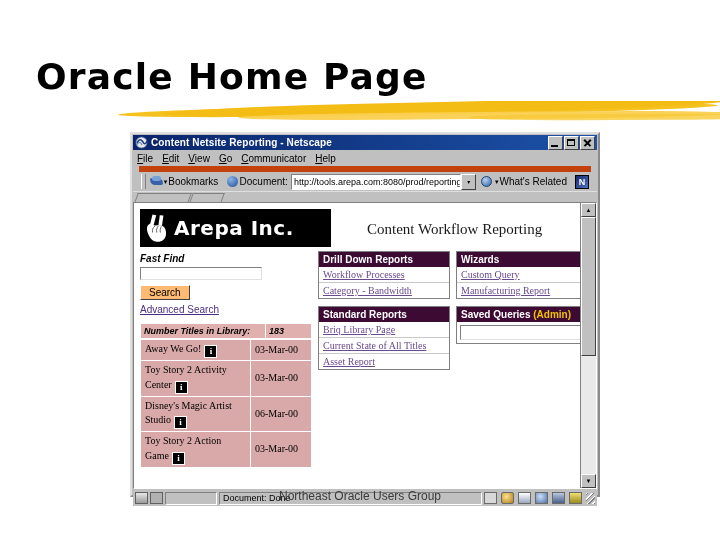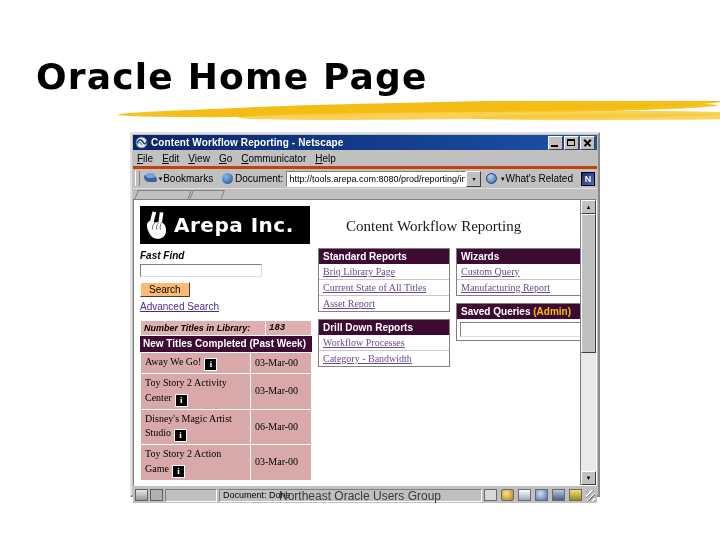--- a/index.html
+++ b/index.html
@@ -72,22 +72,22 @@
   .cls i.a{left:2px;top:5px;width:9px;height:1.5px;transform:rotate(45deg);}
   .cls i.b{left:2px;top:5px;width:9px;height:1.5px;transform:rotate(-45deg);}
 
   .menubar{
     height:14px;margin:1px;background:#c0c0c0;display:flex;align-items:center;
     padding-left:4px;gap:9px;color:#000;font-size:10px;
   }
   .menubar span u{text-decoration:underline;}
 
   .navbar{
-    height:19px;margin:0 1px;background:#c0c0c0;
-    display:flex;align-items:center;border-top:3px solid #c2410c;
+    height:19px;margin:0 7px;background:#c0c0c0;
+    display:flex;align-items:center;border-top:6px solid #c2410c;
     padding-left:1px;
   }
   .grip{width:4px;height:15px;border-left:1px solid #fff;border-right:1px solid #808080;margin:0 3px 0 1px;}
   .bookmark-ico{
     width:16px;height:13px;margin-right:1px;position:relative;
   }
   .bookmark-ico .flag{position:absolute;left:1px;top:3px;width:13px;height:7px;background:#3b5fa8;border-radius:2px 6px 2px 6px;}
   .bookmark-ico .flag2{position:absolute;left:3px;top:1px;width:9px;height:5px;background:#7aa0d8;border-radius:3px;}
   .nav-lbl{font-size:10px;color:#000;margin-right:6px;white-space:nowrap;}
   .tinytri{font-size:7px;margin:0 1px 0 1px;}
@@ -128,21 +128,21 @@
   
   .viewport{
     margin:0 1px 0 1px;height:287px;background:#ffffff;
     border:1px solid;border-color:#808080 #ffffff #ffffff #808080;
     display:flex;box-sizing:border-box;position:relative;overflow:hidden;
   }
   .page{flex:1 1 auto;background:#fff;position:relative;overflow:hidden;}
 
   .logo-row{display:flex;align-items:flex-start;}
   .logo{
-    margin:6px 0 0 6px;width:170px;height:38px;background:#000000;
+    margin:6px 0 0 6px;width:191px;height:38px;background:#000000;
     display:flex;align-items:center;box-sizing:border-box;
   }
   .logo .hand{
     width:26px;height:32px;margin-left:5px;position:relative;flex:0 0 auto;
   }
   .logo .hand svg{display:block;}
   .logo .ltext{
     color:#ffffff;font-family:"DejaVu Sans",sans-serif;font-weight:bold;
     font-size:20px;letter-spacing:.5px;margin-left:3px;
   }
@@ -165,21 +165,21 @@
     border:1px solid;border-color:#ffffff #404040 #404040 #ffffff;
     font-size:10px;color:#000;
   }
   .adv-link{display:block;margin-top:4px;font-size:10px;color:#4b2e83;text-decoration:underline;}
 
   .stat-tbl{margin-top:8px;border-collapse:collapse;width:172px;font-size:9px;}
   .stat-tbl td{
     background:#dfb0ae;border:1px solid #ffffff;padding:2px 3px;vertical-align:middle;
   }
   .stat-tbl td.lbl{font-weight:bold;font-style:italic;color:#000;width:118px;line-height:1.15;}
-  .stat-tbl td.val{font-weight:bold;font-style:italic;color:#000;font-family:Liberation Mono, monospace;}
+  .stat-tbl td.val{font-weight:bold;font-style:italic;color:#000;}
   .stat-hdr{
     background:#3d0a33;color:#ffffff;font-weight:bold;font-size:10px;
     padding:2px 3px;line-height:1.2;width:172px;box-sizing:border-box;
     font-family:"Liberation Sans",sans-serif;
   }
 
   .titles-tbl{border-collapse:collapse;width:172px;font-size:10px;
               font-family:"Liberation Serif",serif;}
   .titles-tbl td{
     background:#d9a8a8;border:1px solid #ffffff;padding:2px 4px;color:#000;
@@ -279,21 +279,21 @@
   <div class="browser">
 
     <div class="titlebar">
       <div class="tb-icon">
         <svg width="13" height="13" viewBox="0 0 13 13">
           <circle cx="6.5" cy="6.5" r="5.6" fill="#e8e8e8" stroke="#3a5a9a" stroke-width="0.8"></circle>
           <path d="M2 7 Q5 1 8 6 Q10 10 12 5" stroke="#1a3a7a" stroke-width="1.6" fill="none"></path>
           <path d="M1.5 9 Q5 4 7 9" stroke="#5a7ab8" stroke-width="1.2" fill="none"></path>
         </svg>
       </div>
-      <div class="tb-title">Content Workflow Reporting - Netscape</div>
+      <div class="tb-title">Content Netsite Reporting - Netscape</div>
       <div class="tb-btns">
         <div class="tb-btn min">
             <i></i>
           </div>
         <div class="tb-btn max">
             <i></i>
           </div>
         <div class="tb-btn cls">
             <i class="a"></i>
             <i class="b"></i>
@@ -372,21 +372,20 @@
             <a class="adv-link" href="#">Advanced Search</a>
 
             <table class="stat-tbl">
               <tbody>
                   <tr>
                 <td class="lbl">Number Titles in Library:</td>
                 <td class="val">183</td>
               </tr>
             </tbody>
               </table>
-            <div class="stat-hdr">New Titles Completed (Past Week)</div>
 
             <table class="titles-tbl">
               <tbody>
                   <tr>
                 <td><span>Away We Go!</span><span class="iicon">i</span></td>
                 <td class="date">03-Mar-00</td>
               </tr>
               <tr>
                 <td><span>Toy Story 2 Activity Center</span><span class="iicon">i</span></td>
                 <td class="date">03-Mar-00</td>
@@ -400,29 +399,29 @@
                 <td class="date">03-Mar-00</td>
               </tr>
             </tbody>
               </table>
           </div>
 
           <div class="rightcol">
 
             <div class="panelcol">
               <div class="panel">
+                <div class="panel-hdr">Drill Down Reports</div>
+                <a class="row" href="#">Workflow Processes</a>
+                <a class="row" href="#">Category - Bandwidth</a>
+              </div>
+              <div class="panel">
                 <div class="panel-hdr">Standard Reports</div>
                 <a class="row" href="#">Briq Library Page</a>
                 <a class="row" href="#">Current State of All Titles</a>
                 <a class="row" href="#">Asset Report</a>
-              </div>
-              <div class="panel">
-                <div class="panel-hdr">Drill Down Reports</div>
-                <a class="row" href="#">Workflow Processes</a>
-                <a class="row" href="#">Category - Bandwidth</a>
               </div>
             </div>
 
             <div class="panelcol second">
               <div class="panel">
                 <div class="panel-hdr">Wizards</div>
                 <a class="row" href="#">Custom Query</a>
                 <a class="row" href="#">Manufacturing Report</a>
               </div>
               <div class="panel">

